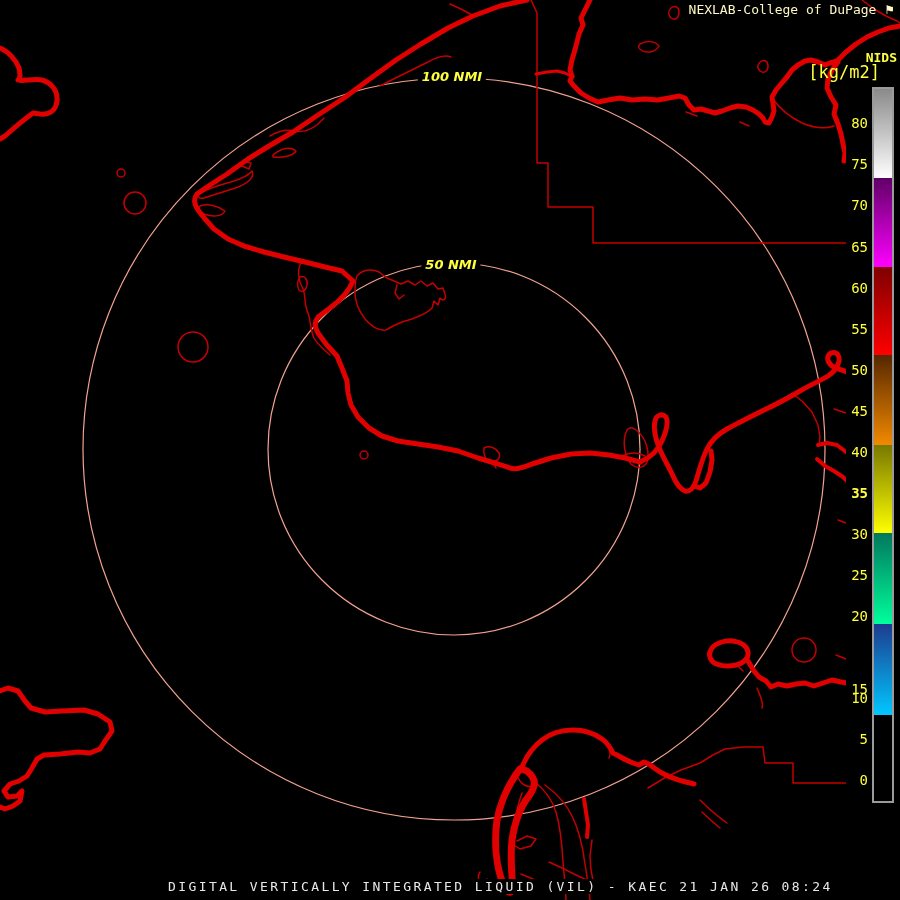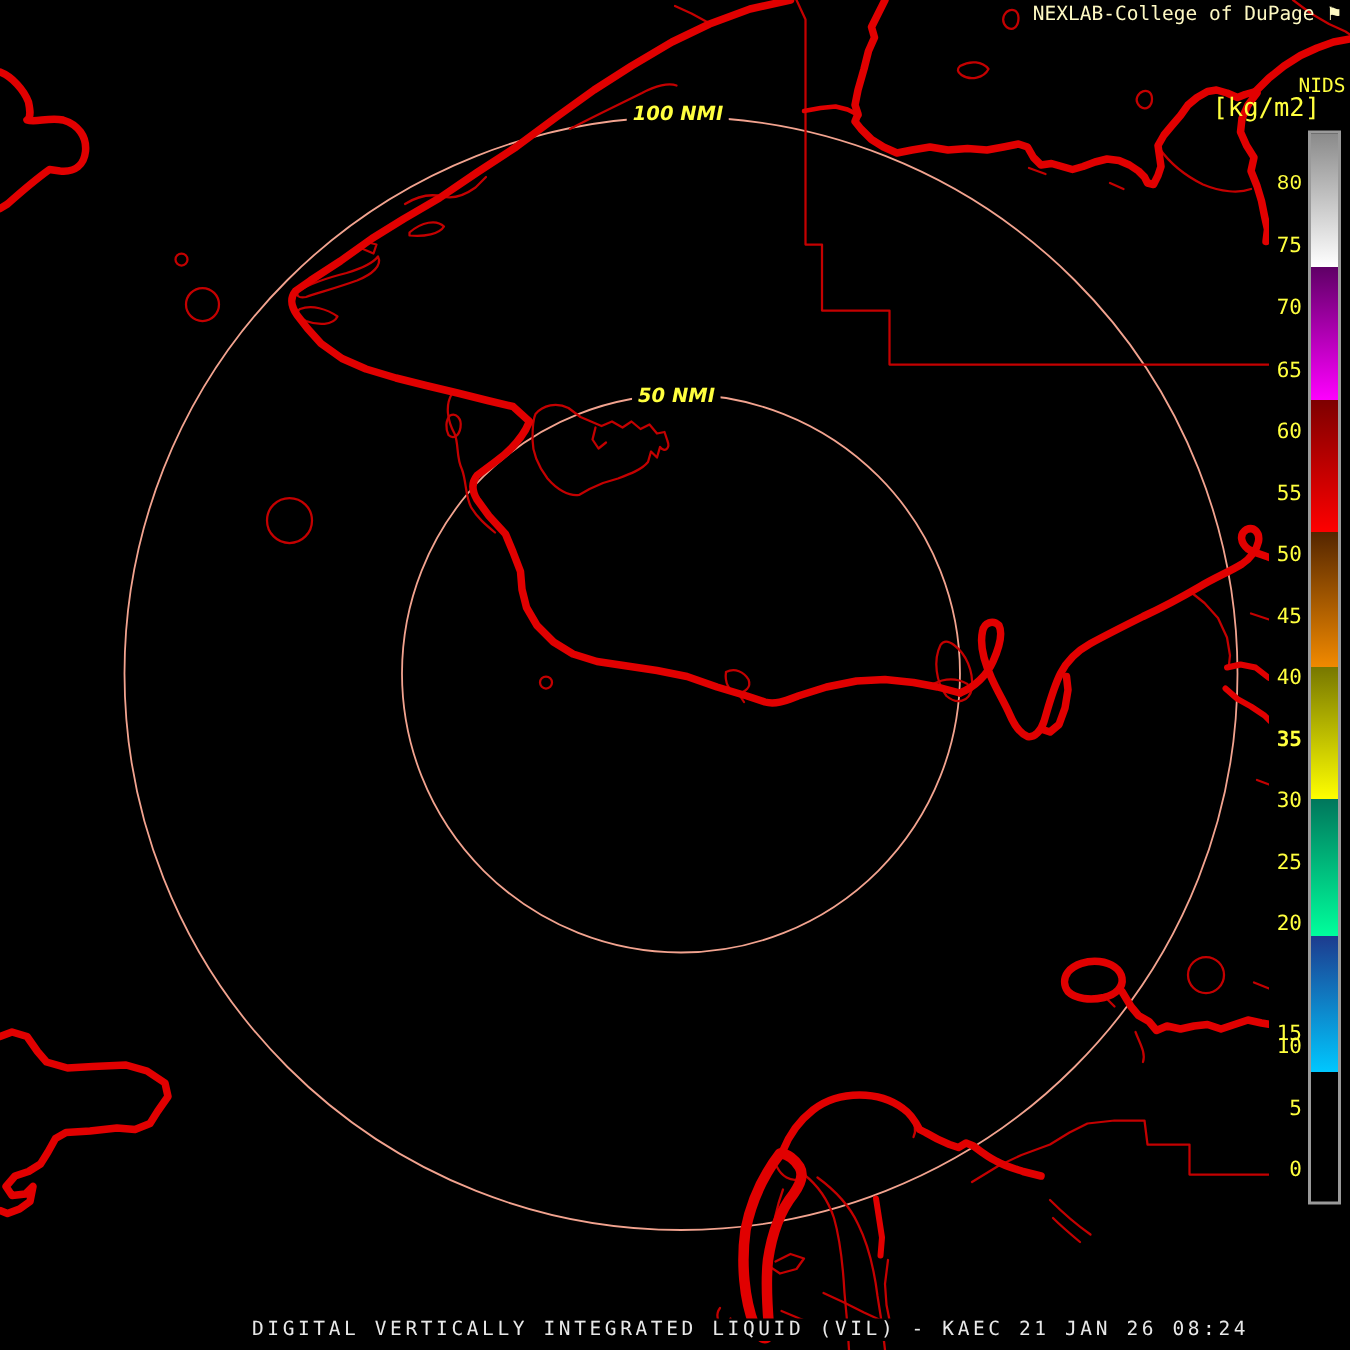--- a/index.html
+++ b/index.html
@@ -6,21 +6,21 @@
   #screen{position:relative;width:900px;height:900px;background:#000;overflow:hidden;
           font-family:"DejaVu Sans Mono",monospace;}
   #map-svg{position:absolute;left:0;top:0;}
   .ring-label{position:absolute;transform:translateX(-50%);color:#ffff3e;background:#000;
           font-family:"DejaVu Sans",sans-serif;font-style:italic;font-weight:bold;
           font-size:13px;padding:0 4px;white-space:nowrap;}
   #legend-bg{position:absolute;left:846px;top:76px;width:54px;height:824px;background:#000;}
   #brand{position:absolute;right:5px;top:2px;color:#fef9c3;font-size:13px;letter-spacing:0px;
           white-space:nowrap;}
   #brand .flag{font-family:"DejaVu Sans",sans-serif;font-size:12px;}
-  #legend-title{position:absolute;right:3px;top:50px;color:#ffff3e;font-size:13px;}
+  #legend-title{position:absolute;right:3px;top:50px;color:#ffff3e;font-size:13px;font-weight:bold;}
   #legend-units{position:absolute;right:20px;top:62px;color:#ffff3e;font-size:17px;}
   #colorbar{position:absolute;left:872px;top:87px;width:18px;height:712px;
           border:2px solid #9a9a9a;}
   .cb-tick{position:absolute;right:32px;transform:translateY(-55%);color:#ffff3e;
           font-size:14px;}
   #status-bar{position:absolute;left:154px;top:879px;color:#e8e8e8;font-size:13px;
           letter-spacing:2.4px;white-space:nowrap;background:#000;margin-left:14px;}
 </style>
 </head>
 <body>
@@ -114,21 +114,21 @@
   <div class="ring-label" style="left:452px;top:69px;">100 NMI</div>
   <div class="ring-label" style="left:451px;top:257px;">50 NMI</div>
 
   <div id="brand"><span>NEXLAB-College of DuPage</span> <span class="flag">⚑</span></div>
 
   <div id="legend-title">NIDS</div>
   <div id="legend-units">[kg/m2]</div>
 
   <div id="colorbar" style="background: linear-gradient(rgb(138, 138, 138) 0px, rgb(255, 255, 255) 89px, rgb(95, 0, 102) 89px, rgb(255, 0, 255) 178px, rgb(126, 0, 0) 178px, rgb(255, 0, 0) 266px, rgb(85, 38, 0) 266px, rgb(242, 138, 0) 356px, rgb(120, 120, 0) 356px, rgb(255, 255, 0) 444px, rgb(0, 119, 92) 444px, rgb(0, 255, 156) 535px, rgb(29, 59, 142) 535px, rgb(0, 200, 255) 626px, rgb(0, 0, 0) 626px, rgb(0, 0, 0) 712px);"></div>
   <div id="ticks">
-      <div class="cb-tick" style="top: 124.32px; font-family: Liberation Mono, monospace;">80</div>
+      <div class="cb-tick" style="top: 124.32px;">80</div>
       <div class="cb-tick" style="top: 165.39px;">75</div>
       <div class="cb-tick" style="top: 206.46px;">70</div>
       <div class="cb-tick" style="top: 247.53px;">65</div>
       <div class="cb-tick" style="top: 288.6px;">60</div>
       <div class="cb-tick" style="top: 329.67px;">55</div>
       <div class="cb-tick" style="top: 370.74px;">50</div>
       <div class="cb-tick" style="top: 411.81px;">45</div>
       <div class="cb-tick" style="top: 452.88px;">40</div>
       <div class="cb-tick" style="top: 493.95px; font-weight: bold;">35</div>
       <div class="cb-tick" style="top: 535.02px;">30</div>

